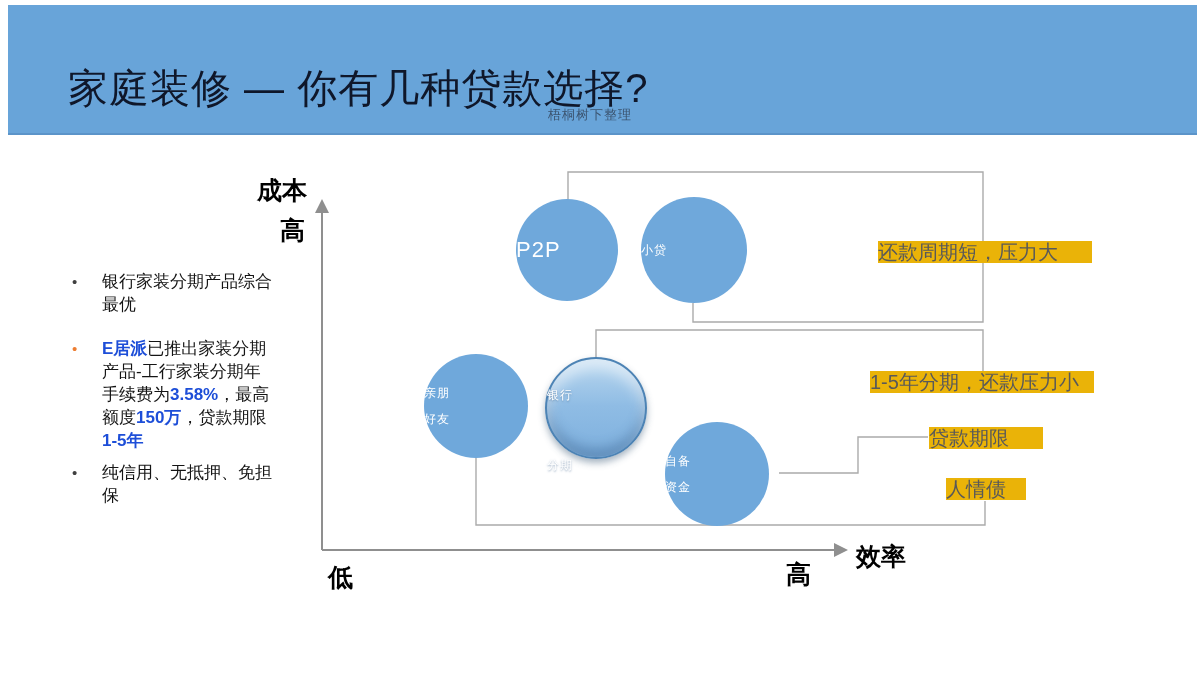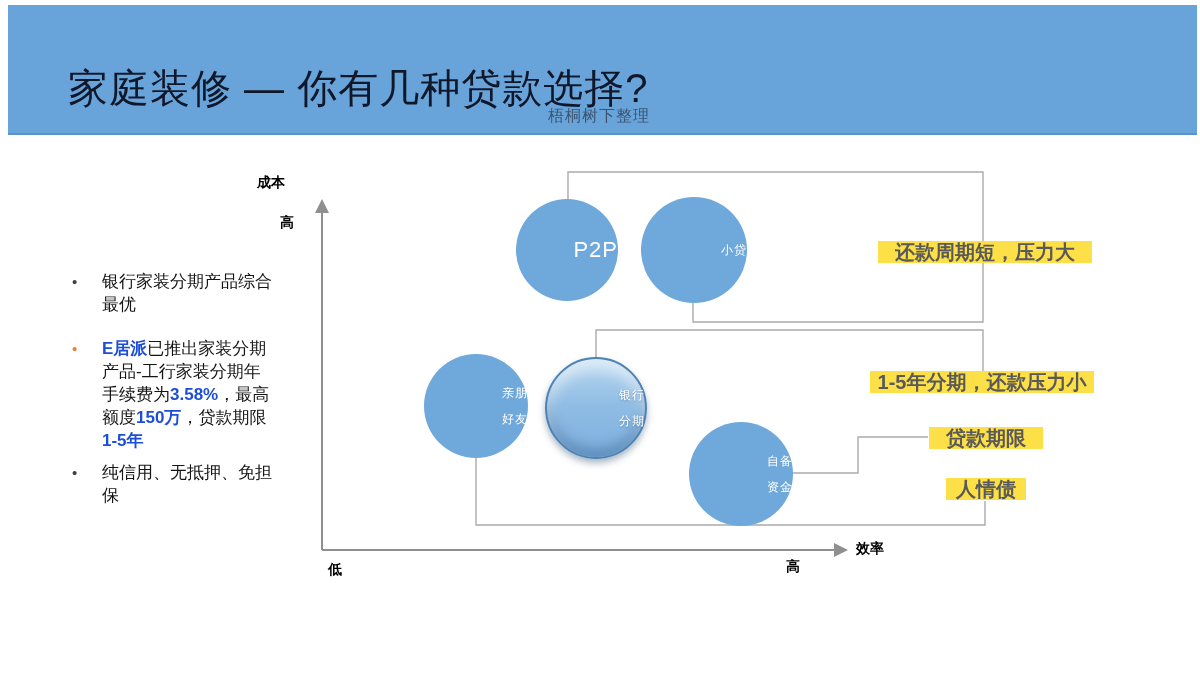--- a/index.html
+++ b/index.html
@@ -10,52 +10,51 @@
   .abs{position:absolute;}
   
   .banner{
     left:8px;top:5px;width:1189px;height:128px;background:#68a4d9;
     border-bottom:2px solid #5b94c9;
   }
   .title{
     left:60px;top:56px;color:#0f172a;font-size:40px;letter-spacing:1px;white-space:nowrap;
   }
   .watermark{
-    left:540px;top:101px;color:#33465e;font-size:16px;opacity:.85;letter-spacing:1px;
+    left:540px;top:101px;color:#33465e;font-size:13px;opacity:.85;letter-spacing:1px;
   }
   
   .bullets{left:70px;top:270px;width:206px;font-size:17px;line-height:23px;color:#141414;}
   .bullet{position:relative;padding-left:32px;}
   .bullet .dot{position:absolute;left:2px;top:0;font-size:15px;color:#404040;}
   .bullet .dot.orange{color:#ed7d31;}
   .bullet.mb-lg{margin-bottom:21px;}
   .bullet.mb-sm{margin-bottom:9px;}
   .hl{color:#1d4ed8;font-weight:bold;}
   
   svg.lines{left:0;top:0;}
-  .axis-label{color:#000000;font-weight:600;font-size:14px;white-space:nowrap;}
+  .axis-label{color:#000000;font-weight:600;font-size:25px;white-space:nowrap;}
   .bubble{
     border-radius:50%;background:#6fa8db;color:#ffffff;
-    display:flex;flex-direction:column;align-items:flex-end;justify-content:center;
+    display:flex;flex-direction:column;align-items:flex-start;justify-content:center;
     text-align:center;letter-spacing:1px;
   }
   .bubble .bl{font-size:12px;line-height:26px;}
   .bubble.latin .bl{font-size:22px;}
   .bubble.glossy{
     background:linear-gradient(180deg,#b9d7ef 0%,#8fbce4 48%,#7eb0de 100%);
     border:2px solid #4d83b4;
     box-shadow:0 4px 7px rgba(60,90,120,.45),
                inset 0 10px 14px rgba(255,255,255,.55),
                inset 0 -9px 12px rgba(40,80,125,.35);
   }
-  .bubble.glossy .bl{text-shadow:0 1px 2px rgba(70,105,145,.6);}
+  .bubble.glossy .bl{text-shadow:0 1px 2px rgba(70,105,145,.6);margin-top:44px;}
   .annotation{
-    color:#595959;font-size:20px;background:#fde047;text-align:center;white-space:nowrap;
+    color:#595959;font-size:20px;background:#eab308;white-space:nowrap;
     line-height:22px;
-    font-weight:bold;
   }
 </style>
 </head>
 <body>
 
 <div class="abs slide" style="left:0;top:0;width:1200px;height:675px;">
 
   <div class="abs banner">
     <div class="abs title">家庭装修 — 你有几种贷款选择?</div>
     <div class="abs watermark">梧桐树下整理</div>
@@ -102,21 +101,21 @@
     <div class="bl">小贷</div>
   </div>
   <div class="abs bubble" style="left:424px;top:354px;width:104px;height:104px;">
     <div class="bl">亲朋</div>
     <div class="bl">好友</div>
   </div>
   <div class="abs bubble glossy" style="left:545px;top:357px;width:98px;height:98px;">
     <div class="bl">银行</div>
     <div class="bl">分期</div>
   </div>
-  <div class="abs bubble" style="left:689px;top:422px;width:104px;height:104px;">
+  <div class="abs bubble" style="left:665px;top:422px;width:104px;height:104px;">
     <div class="bl">自备</div>
     <div class="bl">资金</div>
   </div>
 
   <div class="abs annotation" style="left:878px;top:241px;width:214px;">还款周期短，压力大</div>
   <div class="abs annotation" style="left:870px;top:371px;width:224px;">1-5年分期，还款压力小</div>
   <div class="abs annotation" style="left:929px;top:427px;width:114px;">贷款期限</div>
   <div class="abs annotation" style="left:946px;top:478px;width:80px;">人情债</div>
 
 </div>

